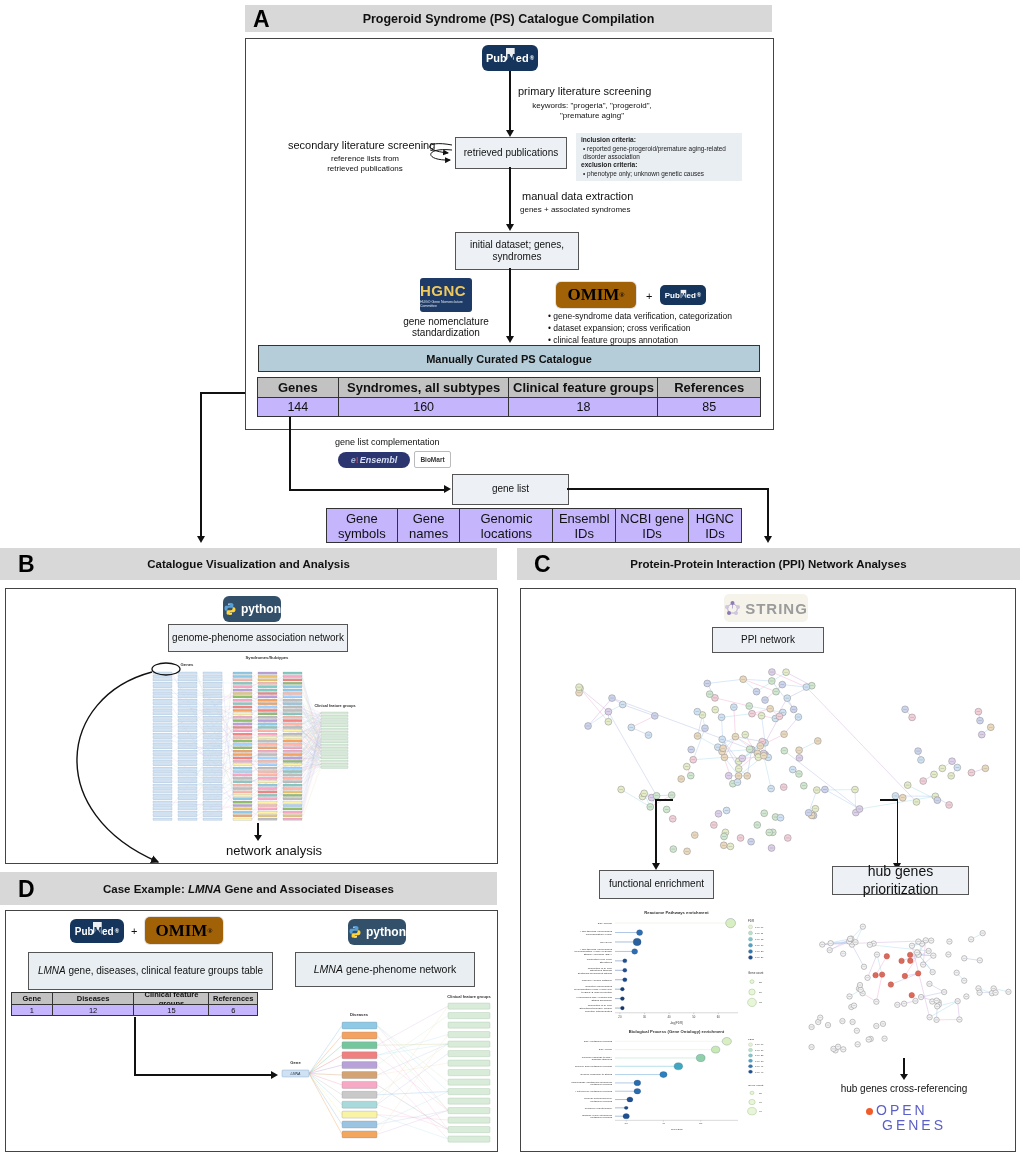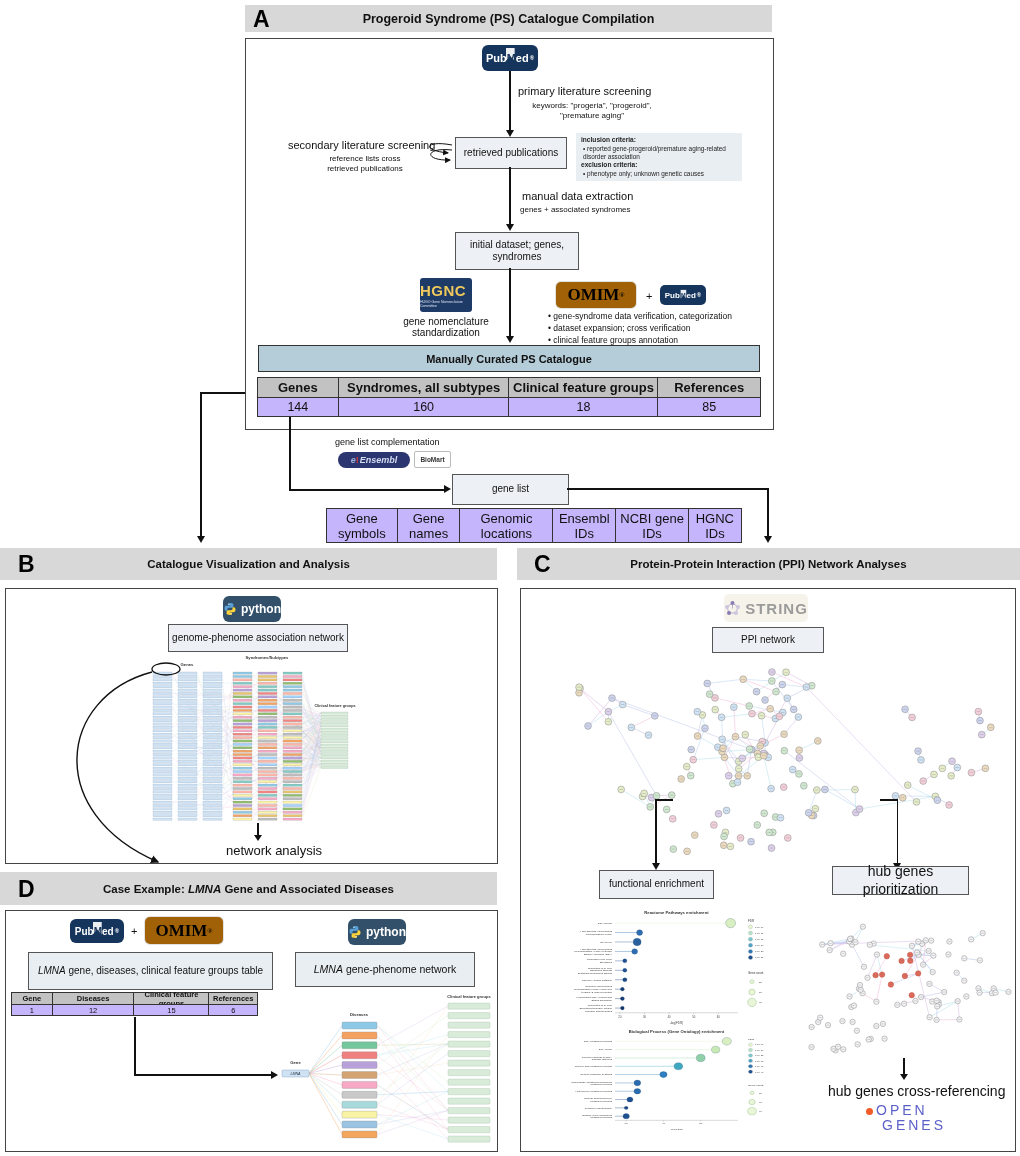--- a/index.html
+++ b/index.html
@@ -61,21 +61,21 @@
   <div class="vl" style="left:509px;top:71px;height:60px;"></div>
   <div class="ad" style="left:505.5px;top:130px;"></div>
   <div class="lbl" style="left:518px;top:85px;font-size:11px;">primary literature screening</div>
   <div class="lbl sub ctr" style="left:512px;top:101px;white-space:normal;width:160px;">
     <div>keywords: "progeria", "progeroid",</div>
     <div>"premature aging"</div>
   </div>
 
   <div class="lbl" style="left:288px;top:139px;font-size:11px;">secondary literature screening</div>
   <div class="lbl sub ctr" style="left:310px;top:154px;white-space:normal;width:110px;">
-    <div>reference lists cross</div>
+    <div>reference lists from</div>
     <div>retrieved publications</div>
   </div>
   <svg class="overlay" style="left:416px;top:141px;" width="40" height="24" viewBox="0 0 40 24">
     <defs>
         <marker id="ah" markerWidth="6" markerHeight="6" refX="5" refY="3" orient="auto">
           <path d="M0,0 L6,3 L0,6 z" fill="#111"></path>
         </marker>
       </defs>
     <path d="M36 4 C 10 -1, 4 9, 32 12" fill="none" stroke="#111" stroke-width="1" marker-end="url(#ah)"></path>
     <path d="M36 9 C 8 6, 8 20, 34 19" fill="none" stroke="#111" stroke-width="1" marker-end="url(#ah)"></path>
@@ -1695,19 +1695,19 @@
       <circle cx="50.300797247793525" cy="141.3559766896069" r="2.7" fill="#f2f2f4" stroke="#8a8a8a" stroke-width="0.5"></circle>
       <line x1="48.815797247793526" y1="141.3559766896069" x2="51.785797247793525" y2="141.3559766896069" stroke="#777" stroke-width="0.35" opacity="0.8"></line>
       <circle cx="45.04291214165278" cy="138.78824547864497" r="2.7" fill="#f2f2f4" stroke="#8a8a8a" stroke-width="0.5"></circle>
       <line x1="43.55791214165278" y1="138.78824547864497" x2="46.52791214165278" y2="138.78824547864497" stroke="#777" stroke-width="0.35" opacity="0.8"></line>
       <circle cx="59.58669638261199" cy="113.94909263122827" r="2.7" fill="#f2f2f4" stroke="#8a8a8a" stroke-width="0.5"></circle>
       <line x1="58.10169638261199" y1="113.94909263122827" x2="61.07169638261199" y2="113.94909263122827" stroke="#777" stroke-width="0.35" opacity="0.8"></line>
     </svg>
 
   <div class="vl" style="left:903px;top:1058px;height:18px;"></div>
   <div class="ad" style="left:899.5px;top:1074px;border-top-width:6px;border-left-width:4px;border-right-width:4px;"></div>
-  <div class="lbl" style="left:828px;top:1083px;width:152px;text-align:center;font-size:14px;">hub genes cross-referencing</div>
+  <div class="lbl" style="left:828px;top:1083px;width:152px;text-align:center;font-size:10px;">hub genes cross-referencing</div>
   <div class="og" style="left:866px;top:1103px;">
     <span class="og-dot"></span><span>OPEN</span><br>
     <span style="margin-left:16px;">GENES</span>
   </div>
 
 </div>
 
 </body></html>

